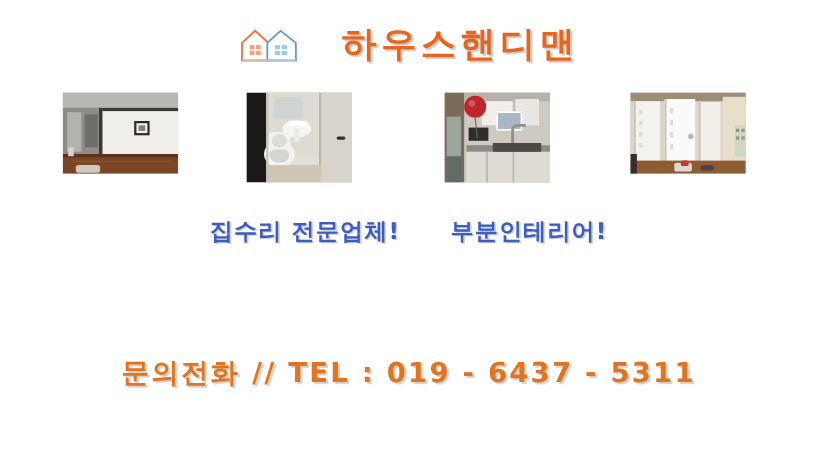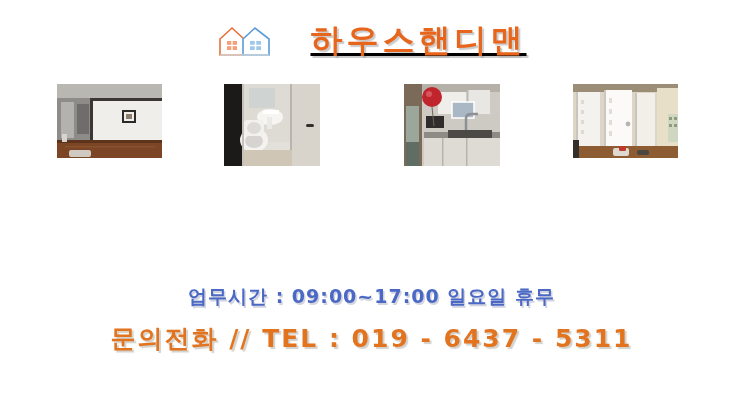--- a/index.html
+++ b/index.html
@@ -25,21 +25,20 @@
   
   .header {
     position: absolute;
     top: 14px;
     left: 0;
     width: 743px;
     height: 52px;
     display: flex;
     align-items: center;
     justify-content: center;
-    text-decoration: underline;
   }
   .logo {
     width: 56px;
     height: 38px;
     position: relative;
     margin-right: 38px;
     flex: 0 0 auto;
   }
   .logo svg { display: block; }
 
@@ -248,19 +247,21 @@
         <rect x="0" y="62" width="105" height="12" fill="#8d5c33"></rect>
         <rect x="0" y="56" width="6" height="18" fill="#33302b"></rect>
         <rect x="40" y="64" width="16" height="8" rx="2" fill="#ded9d0"></rect>
         <rect x="46" y="62" width="7" height="5" rx="1.5" fill="#c0392b"></rect>
         <rect x="64" y="66" width="12" height="5" rx="2" fill="#4a4743"></rect>
       </svg>
     </div>
 
   </div>
 
-
-
-  <div class="text-block line-hours">업무시간 : 09:00~17:00 일요일 휴무</div>
+  <div class="text-block line-slogan">
+    <span>집수리 전문업체!</span><span class="gap"></span><span>부분인테리어!</span>
+  </div>
+
+
 
   <div class="text-block line-phone">문의전화 // TEL : 019 - 6437 - 5311</div>
 
 </div>
 
 </body></html>

